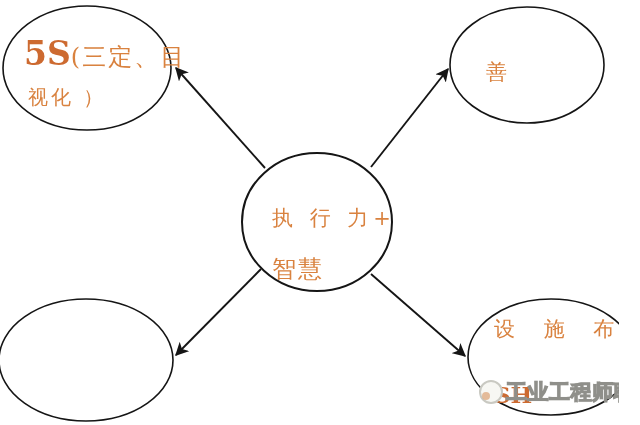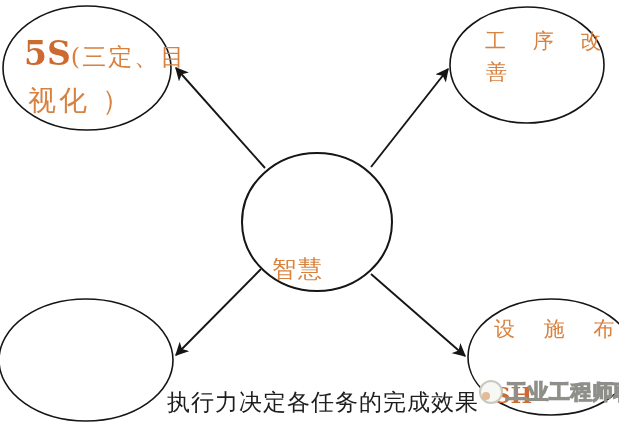--- a/index.html
+++ b/index.html
@@ -26,21 +26,21 @@
     z-index: 2;
     white-space: nowrap;
     color: #d9823f;
     line-height: 1.1;
   }
   .accent-strong { color: #cd6a30; }
 
   
   .tl-line1 { left: 24px; top: 36px; font-size: 24px; letter-spacing: 2px; }
   .tl-line1 .big { font-size: 33px; font-weight: bold; letter-spacing: 0; }
-  .tl-line2 { left: 28px; top: 86px; font-size: 28px; letter-spacing: 3px; }
+  .tl-line2 { left: 28px; top: 86px; font-size: 20px; letter-spacing: 3px; }
 
   
   .tr-line1 { left: 485px; top: 30px; font-size: 21px; letter-spacing: 10px; }
   .tr-line2 { left: 486px; top: 61px; font-size: 21px; }
 
   
   .c-line1 { left: 272px; top: 207px; font-size: 21px; letter-spacing: 5px; }
   .c-line2 { left: 272px; top: 256px; font-size: 24px; letter-spacing: 2px; }
 
   
@@ -118,30 +118,29 @@
     <ellipse cx="317" cy="222" rx="75" ry="69" fill="#ffffff" stroke="#151515" stroke-width="2"></ellipse>
     <ellipse cx="86" cy="360" rx="87" ry="61" fill="#ffffff" stroke="#151515" stroke-width="1.6"></ellipse>
     <ellipse cx="551" cy="357" rx="83" ry="58" fill="#ffffff" stroke="#151515" stroke-width="1.6"></ellipse>
   </svg>
 
   <div class="txt tl-line1">
     <span class="big accent-strong">5S</span><span>(三定、目</span>
   </div>
   <div class="txt tl-line2">视化 ）</div>
 
-  <div class="txt tr-line1">工 序 改</div>
   <div class="txt tr-line2">善</div>
 
+  <div class="txt c-line1">执 行 力+</div>
   <div class="txt c-line2">智慧</div>
 
 
   <div class="txt br-line1">设 施 布 局</div>
   <div class="txt br-line3 accent-strong">SH</div>
 
-  <div class="txt caption">执行力决定各任务的完成效果</div>
 
   <div class="watermark">
     <span class="wm-logo">
       <span class="wm-dot"></span>
     </span>
     <span class="wm-text">工业工程师联盟</span>
   </div>
 
 </div>
 

